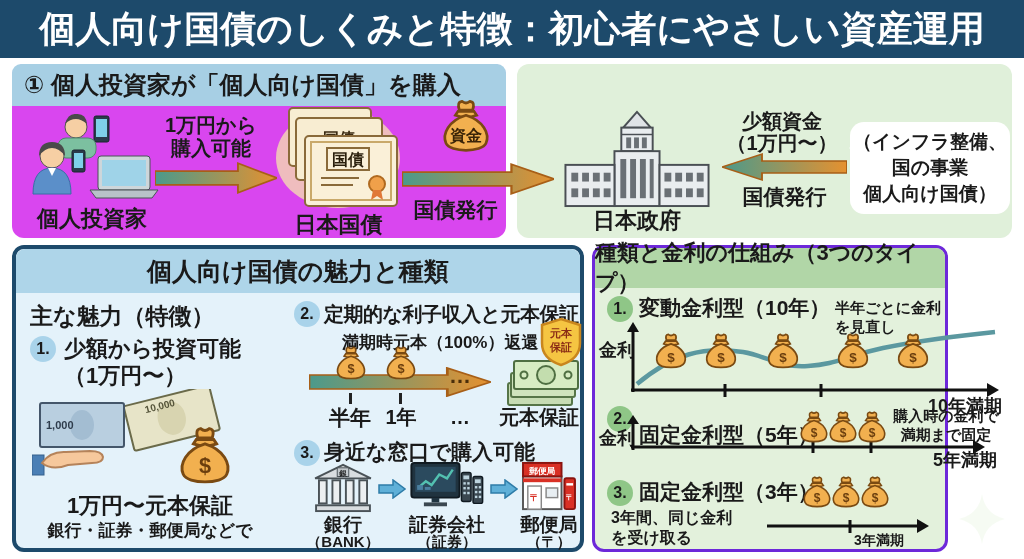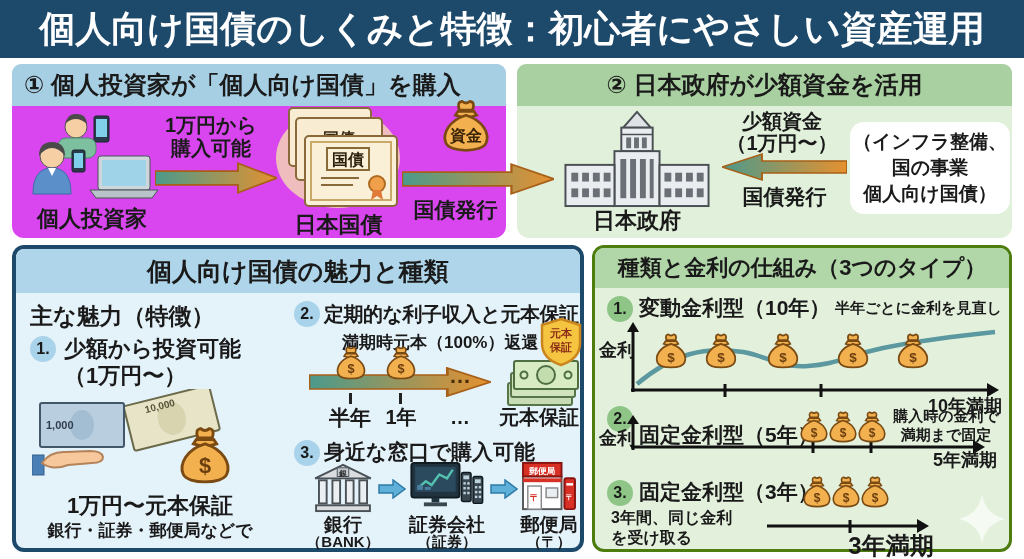--- a/index.html
+++ b/index.html
@@ -11,21 +11,21 @@
   .header span{color:#ffffff;font-size:36px;letter-spacing:0px;}
   .panel{position:absolute;border-radius:12px;box-sizing:border-box;}
   .band{position:absolute;left:0;top:0;width:100%;box-sizing:border-box;
     display:flex;align-items:center;border-radius:9px 9px 0 0;}
   .p1{left:12px;top:64px;width:494px;height:174px;background:#d946ef;}
   .p1 .band{height:42px;background:#a7cfe4;padding-left:12px;font-size:24px;}
   .p2{left:517px;top:64px;width:495px;height:174px;background:#e0f0da;}
   .p2 .band{height:42px;background:#a9d0a0;justify-content:center;font-size:24px;}
   .p3{left:12px;top:245px;width:572px;height:307px;background:#e4f2fa;border:4px solid #1d4a6b;}
   .p3 .band{height:44px;background:#aed5e9;justify-content:center;font-size:25px;}
-  .p4{left:592px;top:245px;width:420px;height:307px;background:#e3f1dc;border:3px solid #4d7c0f;}
+  .p4{left:592px;top:245px;width:356px;height:307px;background:#e3f1dc;border:3px solid #6d28d9;}
   .p4 .band{height:40px;background:#b1d6a7;justify-content:center;font-size:22px;}
   .lbl{position:absolute;text-align:center;line-height:1.15;}
   .numc{position:absolute;width:26px;height:26px;border-radius:50%;display:flex;
     align-items:center;justify-content:center;font-size:16px;}
   .numc.blue{background:#a9d3ea;}
   .numc.green{background:#8fc687;}
   .bag{position:absolute;}
   .bag svg{display:block;width:100%;height:100%;}
   .bubble{position:absolute;background:#ffffff;border-radius:14px;text-align:center;
     font-size:19px;line-height:26px;padding-top:7px;box-sizing:border-box;}
@@ -120,21 +120,20 @@
         <stop offset="0" stop-color="#4a9a8c"></stop>
             <stop offset="1" stop-color="#e6912f"></stop>
           </linearGradient>
         </defs>
       <path d="M0 9 H72 V2 L100 15 L72 28 V21 H0 Z" fill="url(#gB)" stroke="#a85f17" stroke-width="1.5"></path>
     </svg>
   </div>
   <div class="lbl" style="left:398px;top:198px;width:115px;font-size:21px;z-index:6;">国債発行</div>
 
   <div class="panel p2">
-    <div class="band">② 日本政府が少額資金を活用</div>
 
     <div class="abs" style="left:45px;top:46px;width:150px;height:98px;">
       <svg viewBox="0 0 150 100" width="150" height="98">
         <polygon points="75,2 61,18 89,18" fill="#dfe3e6" stroke="#4a4f54" stroke-width="2"></polygon>
         <rect x="59" y="18" width="32" height="24" fill="#e9edef" stroke="#4a4f54" stroke-width="2"></rect>
         <line x1="59" y1="25" x2="91" y2="25" stroke="#4a4f54" stroke-width="1.5"></line>
         <rect x="64" y="28" width="5" height="11" fill="#6a7075"></rect>
         <rect x="72" y="28" width="5" height="11" fill="#6a7075"></rect>
         <rect x="80" y="28" width="5" height="11" fill="#6a7075"></rect>
         <rect x="52" y="42" width="46" height="56" fill="#e9edef" stroke="#4a4f54" stroke-width="2"></rect>
@@ -497,21 +496,21 @@
           </svg>
         </span>
       </div>
     <div class="abs" style="left:170px;top:268px;width:168px;height:20px;">
       <svg viewBox="0 0 168 20" width="168" height="20">
         <line x1="2" y1="10" x2="152" y2="10" stroke="#111" stroke-width="3"></line>
         <polygon points="164,10 152,3 152,17" fill="#111"></polygon>
         <line x1="85" y1="4" x2="85" y2="17" stroke="#111" stroke-width="3"></line>
       </svg>
     </div>
-    <div class="lbl" style="left:248px;top:284px;width:96px;font-size:24px;">3年満期</div>
+    <div class="lbl" style="left:236px;top:284px;width:96px;font-size:14px;">3年満期</div>
 
     <div class="abs" style="left:364px;top:246px;width:46px;height:50px;">
       <svg viewBox="0 0 46 50" width="46" height="50">
         <path d="M23 0 Q26 20 46 25 Q26 30 23 50 Q20 30 0 25 Q20 20 23 0 Z" fill="#f6fbf2" opacity="0.95"></path>
       </svg>
     </div>
   </div>
 
 </div>
 

